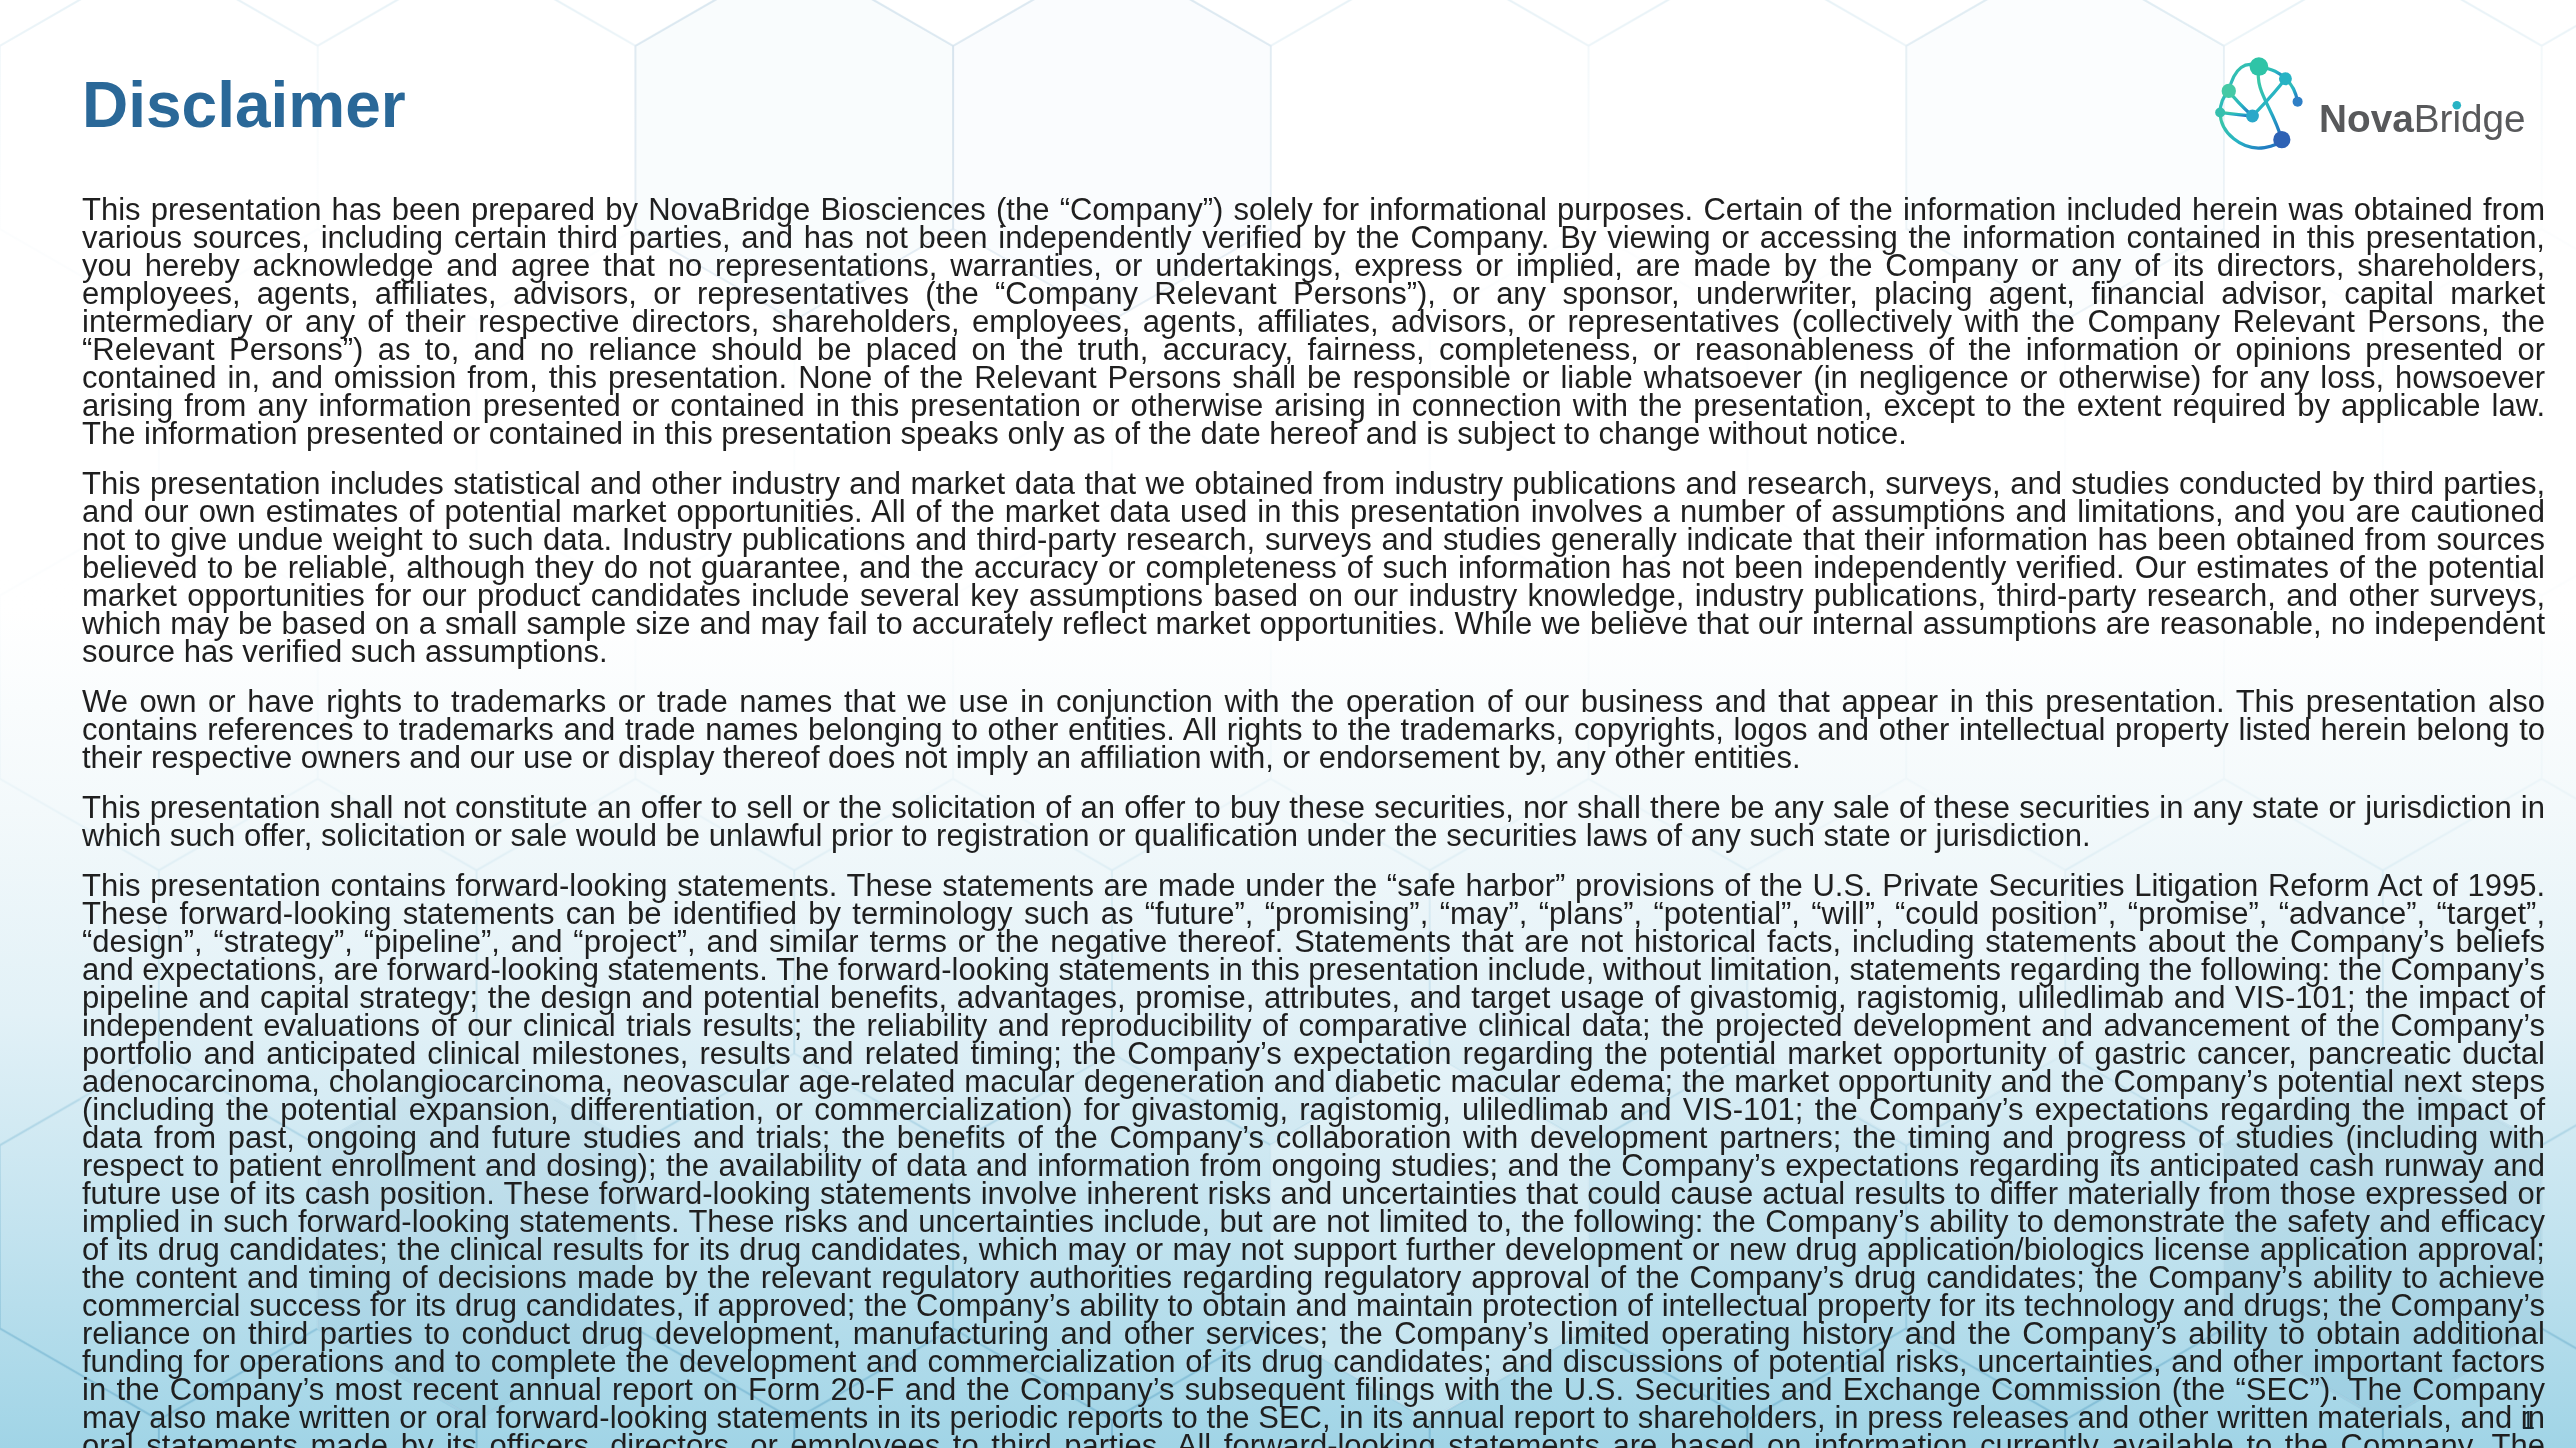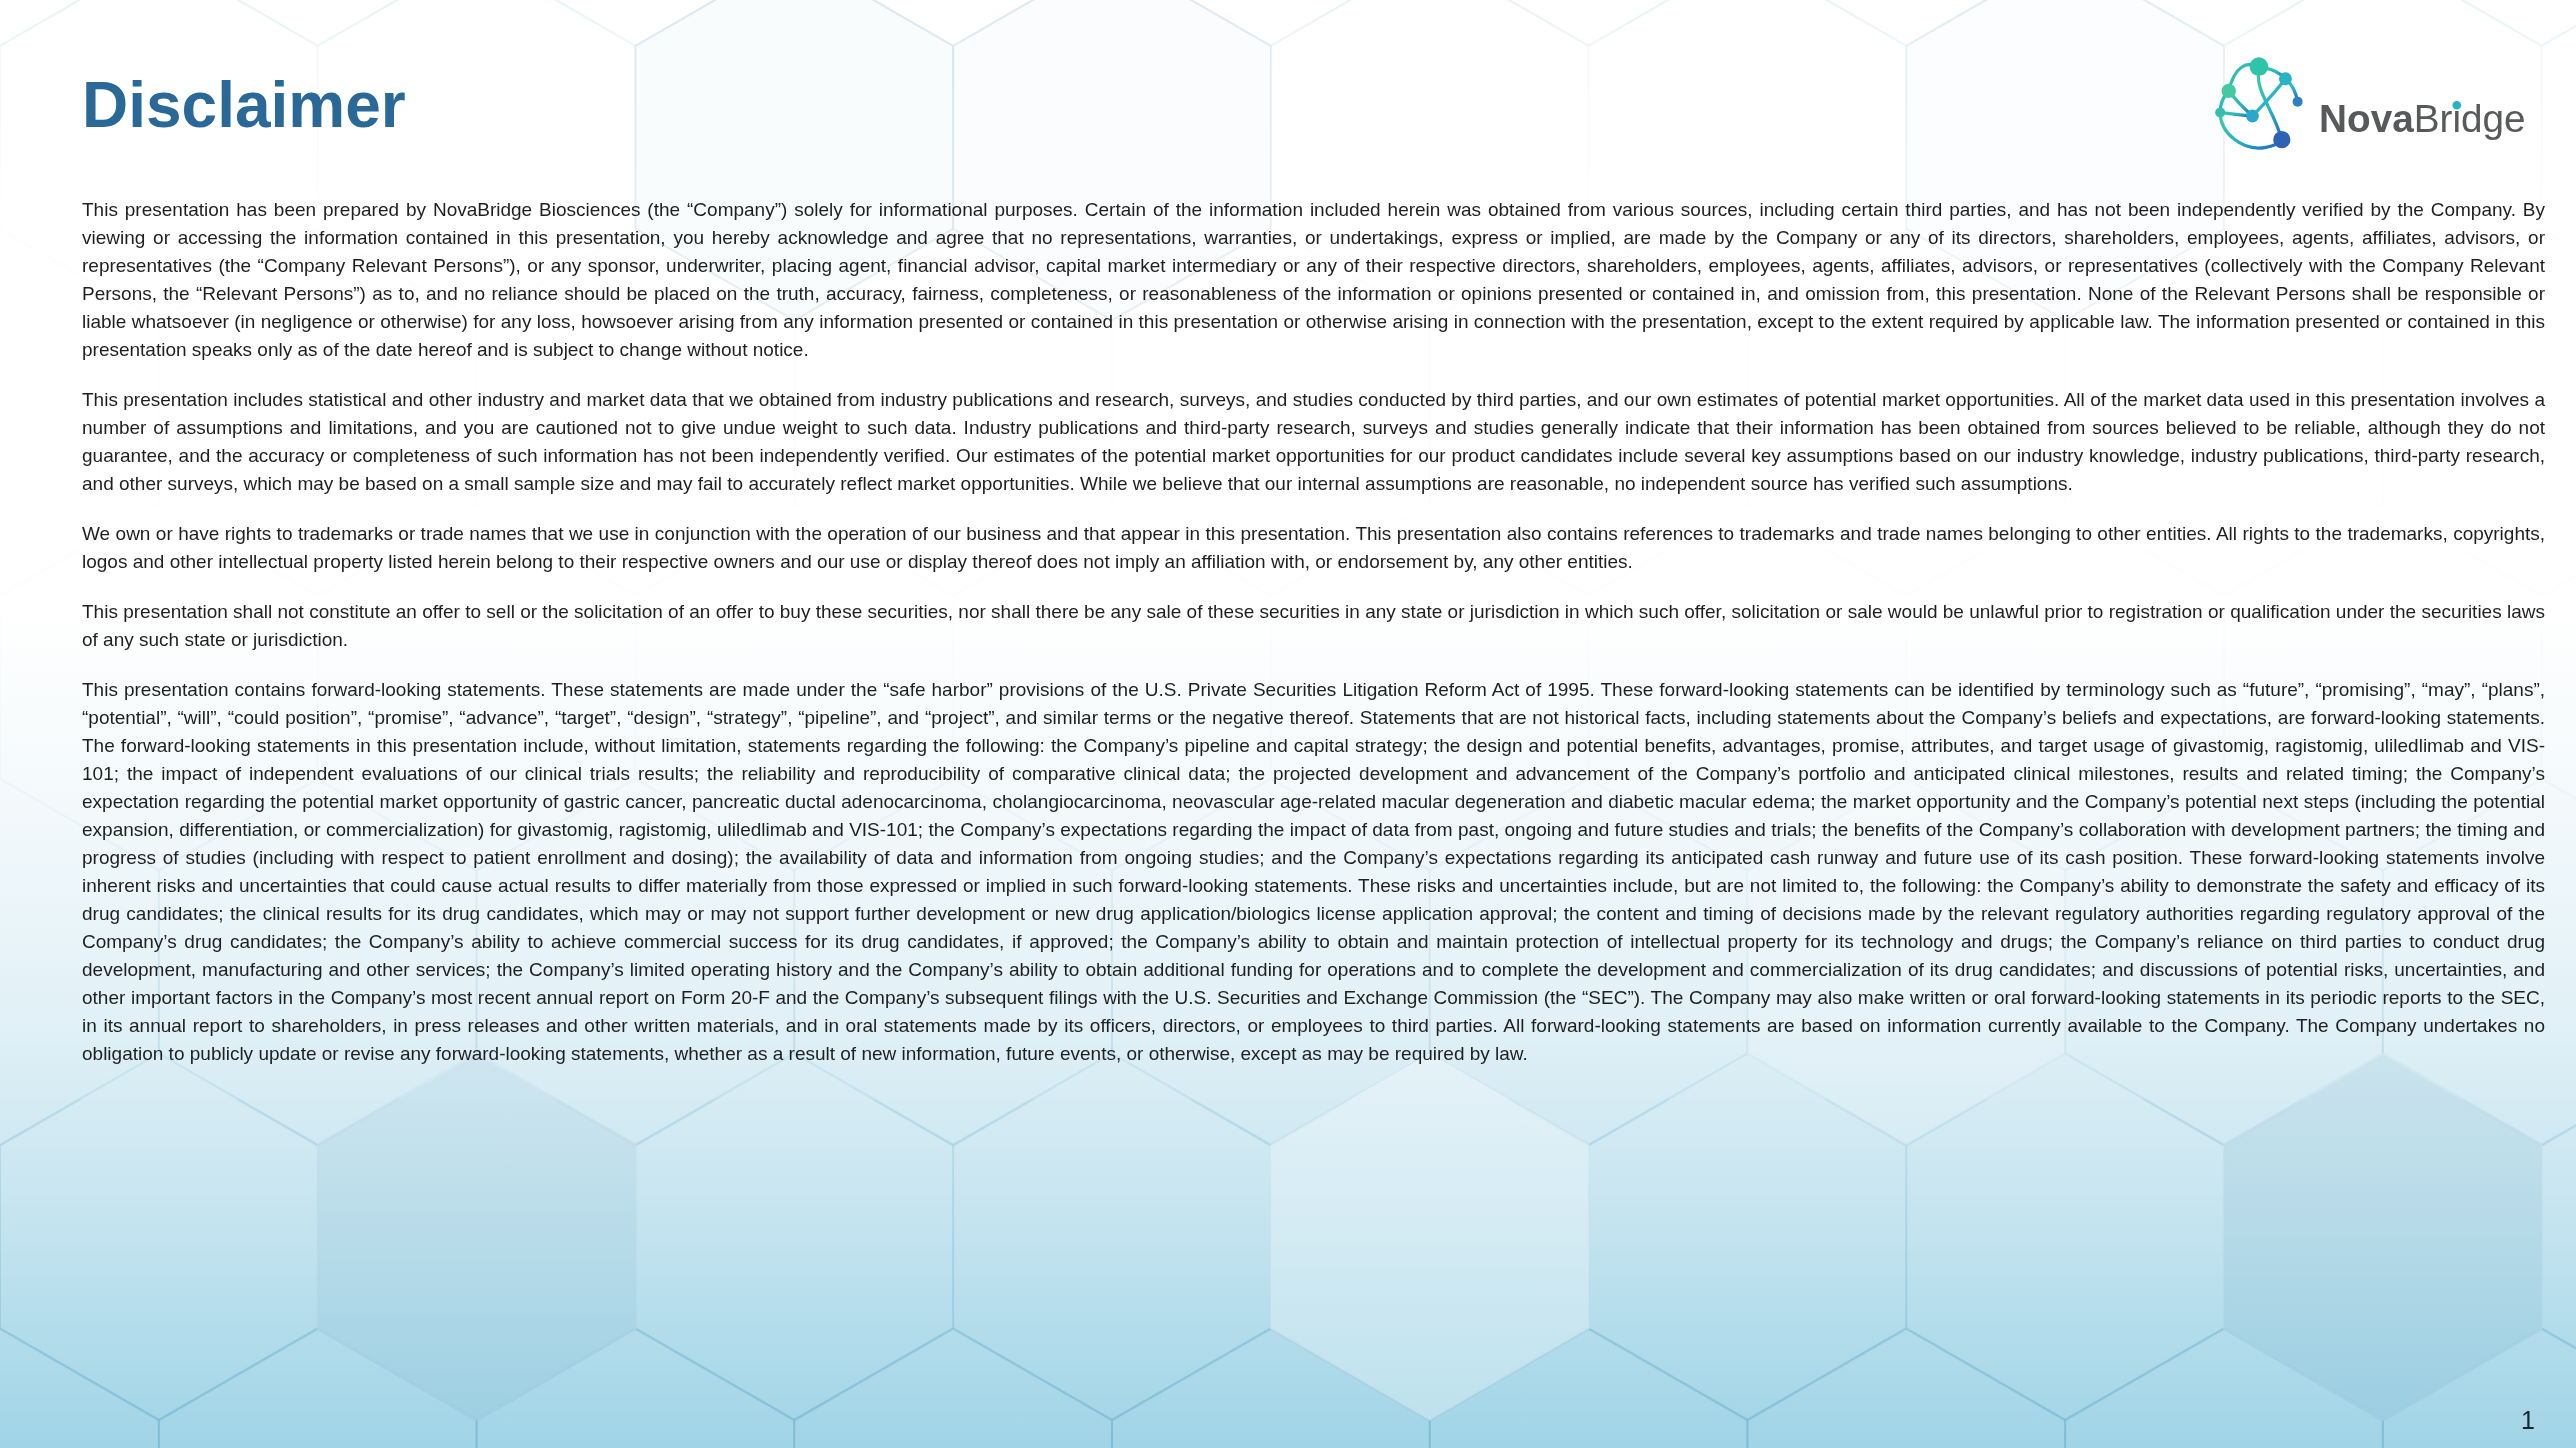--- a/index.html
+++ b/index.html
@@ -17,21 +17,21 @@
     color:#2A6898; letter-spacing:0px;
   }
   .logo { position:absolute; top:29px; right:26px; width:337px; height:131px; }
   .logo svg { width:100%; height:100%; display:block; }
   .content {
     position:absolute; left:82px; right:31px; top:196px;
     color:#1F1F1F;
   }
   .content p {
     margin:0 0 22px 0;
-    font-size:19px; line-height:28px;
+    font-size:31px; line-height:28px;
     text-align:justify;
   }
   .pagenum {
     position:absolute; right:41px; bottom:13.7px;
     font-size:25px; color:#16262E;
   }
 </style>
 </head>
 <body>
 

